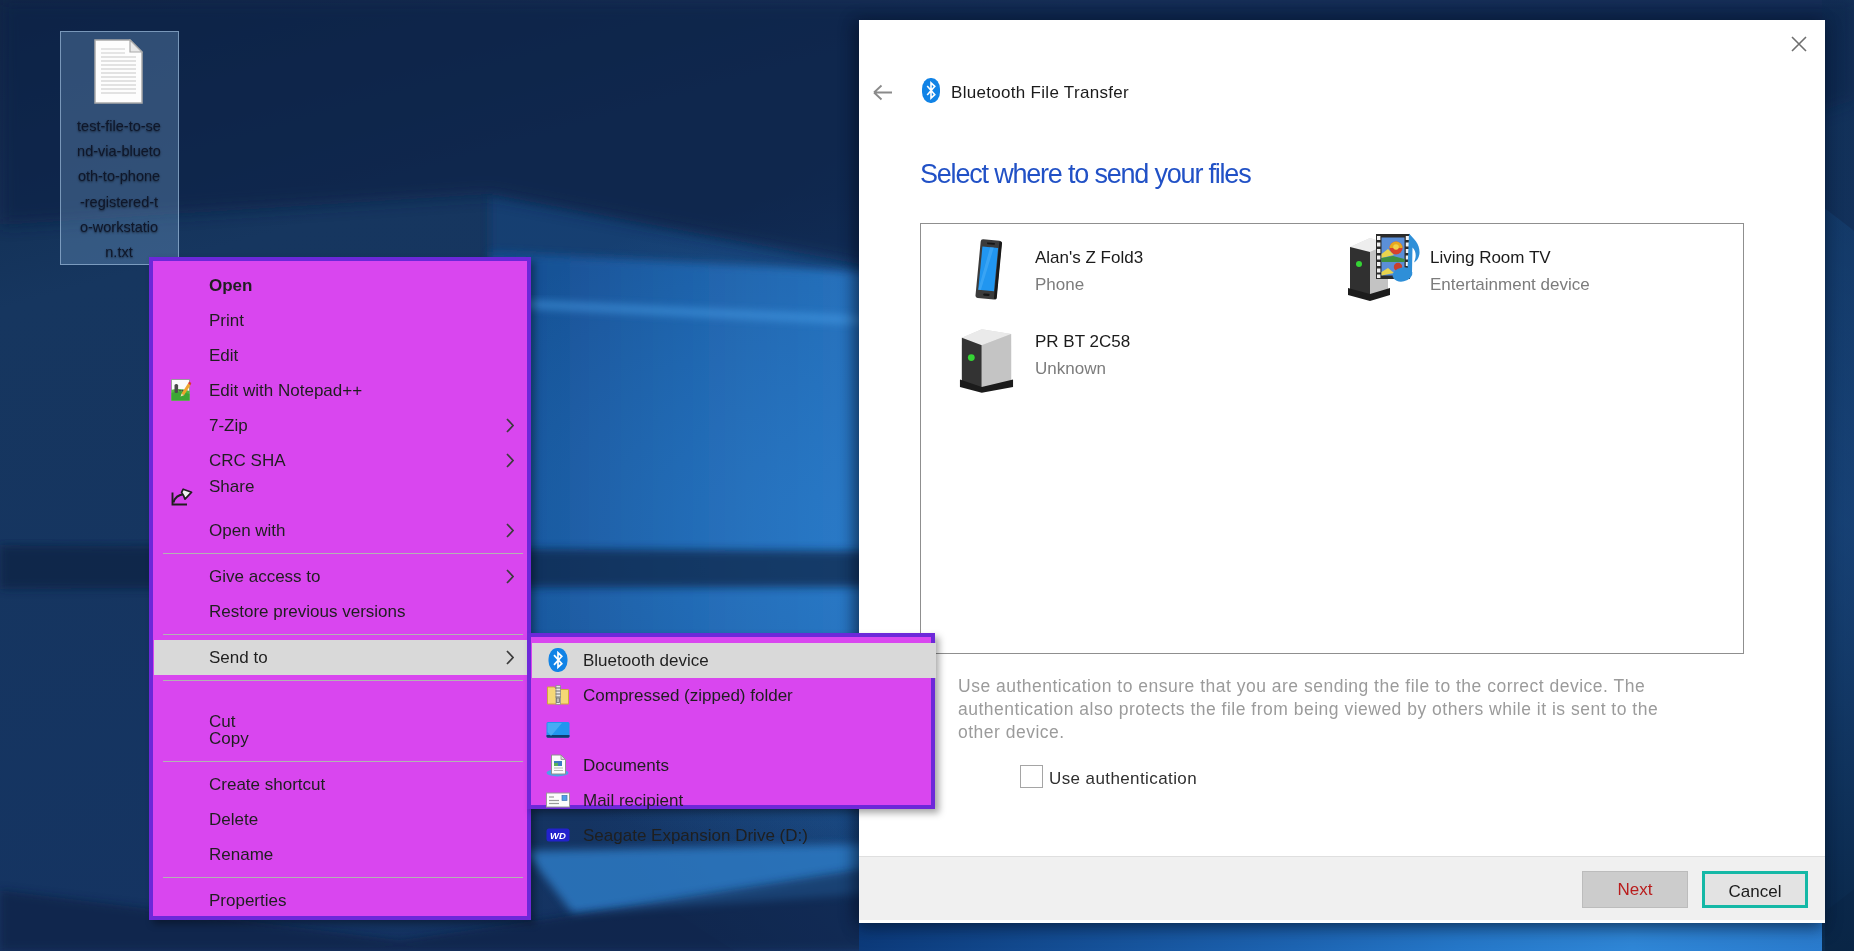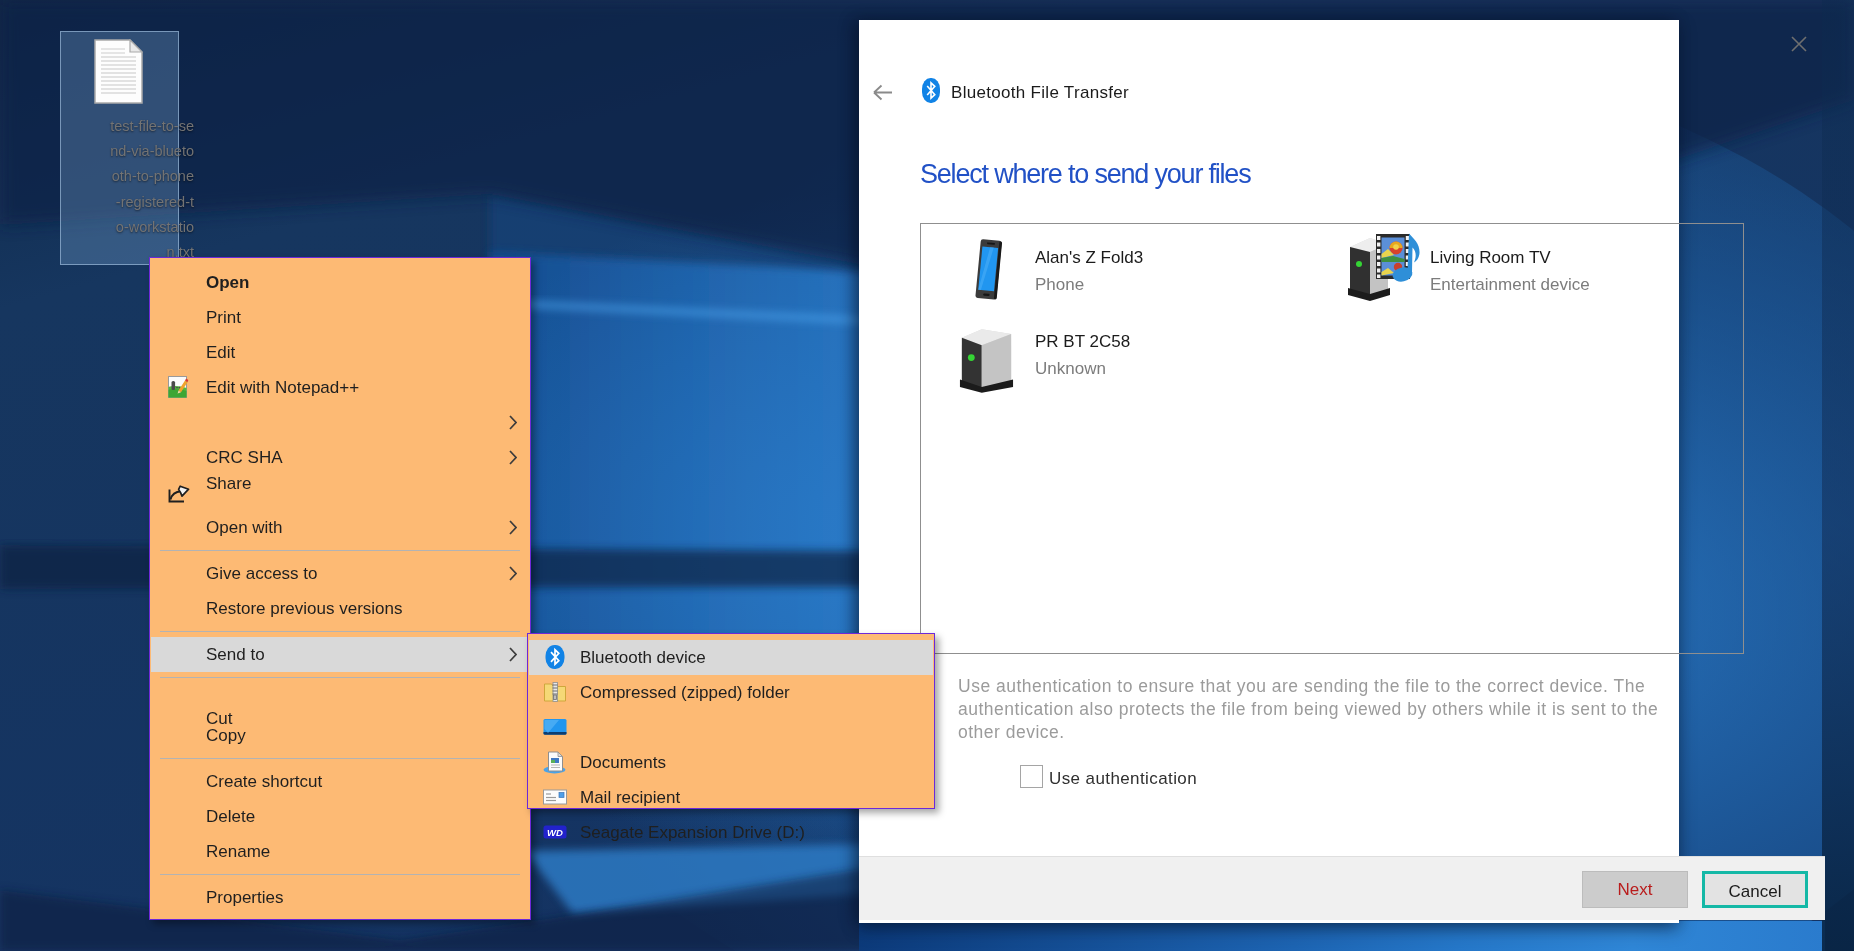--- a/index.html
+++ b/index.html
@@ -4,39 +4,39 @@
 <style>
   html,body{margin:0;padding:0;}
   body{width:1854px;height:951px;overflow:hidden;font-family:"Liberation Sans",sans-serif;}
   #stage{position:absolute;top:0;left:0;width:1854px;height:951px;overflow:hidden;}
   .abs{position:absolute;}
   
   #wall{position:absolute;top:0;left:0;width:1854px;height:951px;}
   
   #dicon{position:absolute;left:60px;top:31px;width:119px;height:234px;
     background:rgba(116,160,206,0.34);border:1px solid rgba(170,200,230,0.6);box-sizing:border-box;}
-  #dlabel{position:absolute;left:44px;top:114px;width:150px;text-align:right;
-    color:#737373;font-size:14.5px;line-height:25.2px;text-shadow:0 1px 2px rgba(0,0,0,0.55);}
+  #dlabel{position:absolute;left:44px;top:114px;width:150px;text-align:center;
+    color:#0f172a;font-size:14.5px;line-height:25.2px;text-shadow:0 1px 2px rgba(0,0,0,0.55);}
   
-  #dlg{position:absolute;left:859px;top:20px;width:820px;height:903px;background:#fff;box-shadow:-5px 0 14px rgba(5,15,35,0.45),0 6px 16px rgba(5,15,35,0.4);}
+  #dlg{position:absolute;left:859px;top:20px;width:966px;height:903px;background:#fff;box-shadow:-5px 0 14px rgba(5,15,35,0.45),0 6px 16px rgba(5,15,35,0.4);}
   #dlg .title{position:absolute;left:92px;top:64px;font-size:17px;line-height:1;letter-spacing:0.3px;color:#1b1b1b;}
   #dlg .head{position:absolute;left:61px;top:141px;font-size:27px;line-height:1;color:#2151c6;letter-spacing:-1.2px;}
   #listbox{position:absolute;left:61px;top:203px;width:824px;height:431px;border:1px solid #8f8f8f;box-sizing:border-box;}
   .devname{font-size:17px;line-height:1;color:#1b1b1b;}
   .devtype{font-size:17px;line-height:1;color:#7c7c7c;}
   #para{position:absolute;left:99px;top:655px;font-size:17.5px;letter-spacing:0.5px;line-height:23px;color:#9b9b9b;}
   #cbx{position:absolute;left:161px;top:745px;width:21px;height:21px;border:1px solid #a5a5a5;background:#fff;}
   #cbxl{position:absolute;left:190px;top:750px;font-size:17px;line-height:1;letter-spacing:0.4px;color:#2f2f2f;}
   #btnbar{position:absolute;left:0px;top:836px;width:966px;height:64px;background:#f0f0f0;border-top:1px solid #dfdfdf;box-sizing:border-box;}
   .btn{position:absolute;top:15px;width:106px;height:37px;box-sizing:border-box;font-size:17px;text-align:center;line-height:35px;}
   #btnNext{left:723px;background:#cccccc;border:1px solid #bcbcbc;color:#b91c1c;}
   #btnCancel{left:843px;background:#e3e3e3;border:3px solid #14b8a6;color:#1b1b1b;}
   #closex{position:absolute;width:16px;height:16px;}
   
-  .menu{position:absolute;background:#fdba74;border:1px solid #6d28d9;box-sizing:border-box;
+  .menu{position:absolute;background:#d946ef;border:4px solid #6d28d9;box-sizing:border-box;
     box-shadow:4px 4px 7px rgba(0,0,0,0.35);}
   #cmenu{left:149px;top:257px;width:382px;height:663px;}
   #smenu{left:527px;top:633px;width:408px;height:176px;}
   .mi{position:absolute;left:1px;height:35px;line-height:35px;font-size:17px;color:#1f1f1f;}
   #cmenu .mi{width:378px;padding-left:55px;box-sizing:border-box;}
   #smenu .mi{width:404px;padding-left:51px;box-sizing:border-box;}
   .sep{position:absolute;left:10px;height:1px;background:#b3b3b3;}
   #cmenu .sep{width:360px;}
   .hil{background:#d9d9d9;}
   .chev{position:absolute;right:13px;top:10px;width:8px;height:15px;}
@@ -224,20 +224,21 @@
       <rect x="2.5" y="1.5" width="18" height="21" fill="#fbfbfb" stroke="#9a9a9a" stroke-width="1"></rect>
       <path d="M2.5,12 C7,10 16,11 20.5,13 L20.5,22.5 L2.5,22.5 Z" fill="#52b83d"></path>
       <path d="M2.5,15 C7,13 16,14 20.5,16 L20.5,22.5 L2.5,22.5 Z" fill="#2f9a2f" opacity="0.6"></path>
       <rect x="5.5" y="6" width="3.6" height="9" rx="1.6" fill="#4a4a4a"></rect>
       <circle cx="11" cy="12.6" r="0.9" fill="#4a4a4a"></circle>
         <circle cx="13.4" cy="12.6" r="0.9" fill="#4a4a4a"></circle>
       <path d="M12.5,15.5 L19,5.5 L21.5,7.2 L15,17.2 Z" fill="#f0a42c"></path>
       <path d="M19,5.5 L21.5,7.2 L22.3,5.0 L20.2,3.6 Z" fill="#d83a30"></path>
       <path d="M12.5,15.5 L15,17.2 L11.6,18.6 Z" fill="#f5d9a8"></path>
     </svg>
+    <div class="mi" style="top:147px;">7-Zip</div>
     <svg class="chev" style="top:157px;" viewBox="0 0 8 15">
         <path d="M1,1 L7,7.5 L1,14" stroke="#3c3c3c" stroke-width="1.7" fill="none"></path>
       </svg>
     <div class="mi" style="top:182px;">CRC SHA</div>
     <svg class="chev" style="top:192px;" viewBox="0 0 8 15">
         <path d="M1,1 L7,7.5 L1,14" stroke="#3c3c3c" stroke-width="1.7" fill="none"></path>
       </svg>
     <div class="mi" style="top:208px;">Share</div>
     <svg class="micon" style="top:222px;" viewBox="0 0 24 24">
       <path d="M3.5,9.5 L3.5,21.5 L18,21.5" fill="none" stroke="#1f1f1f" stroke-width="1.9"></path>

